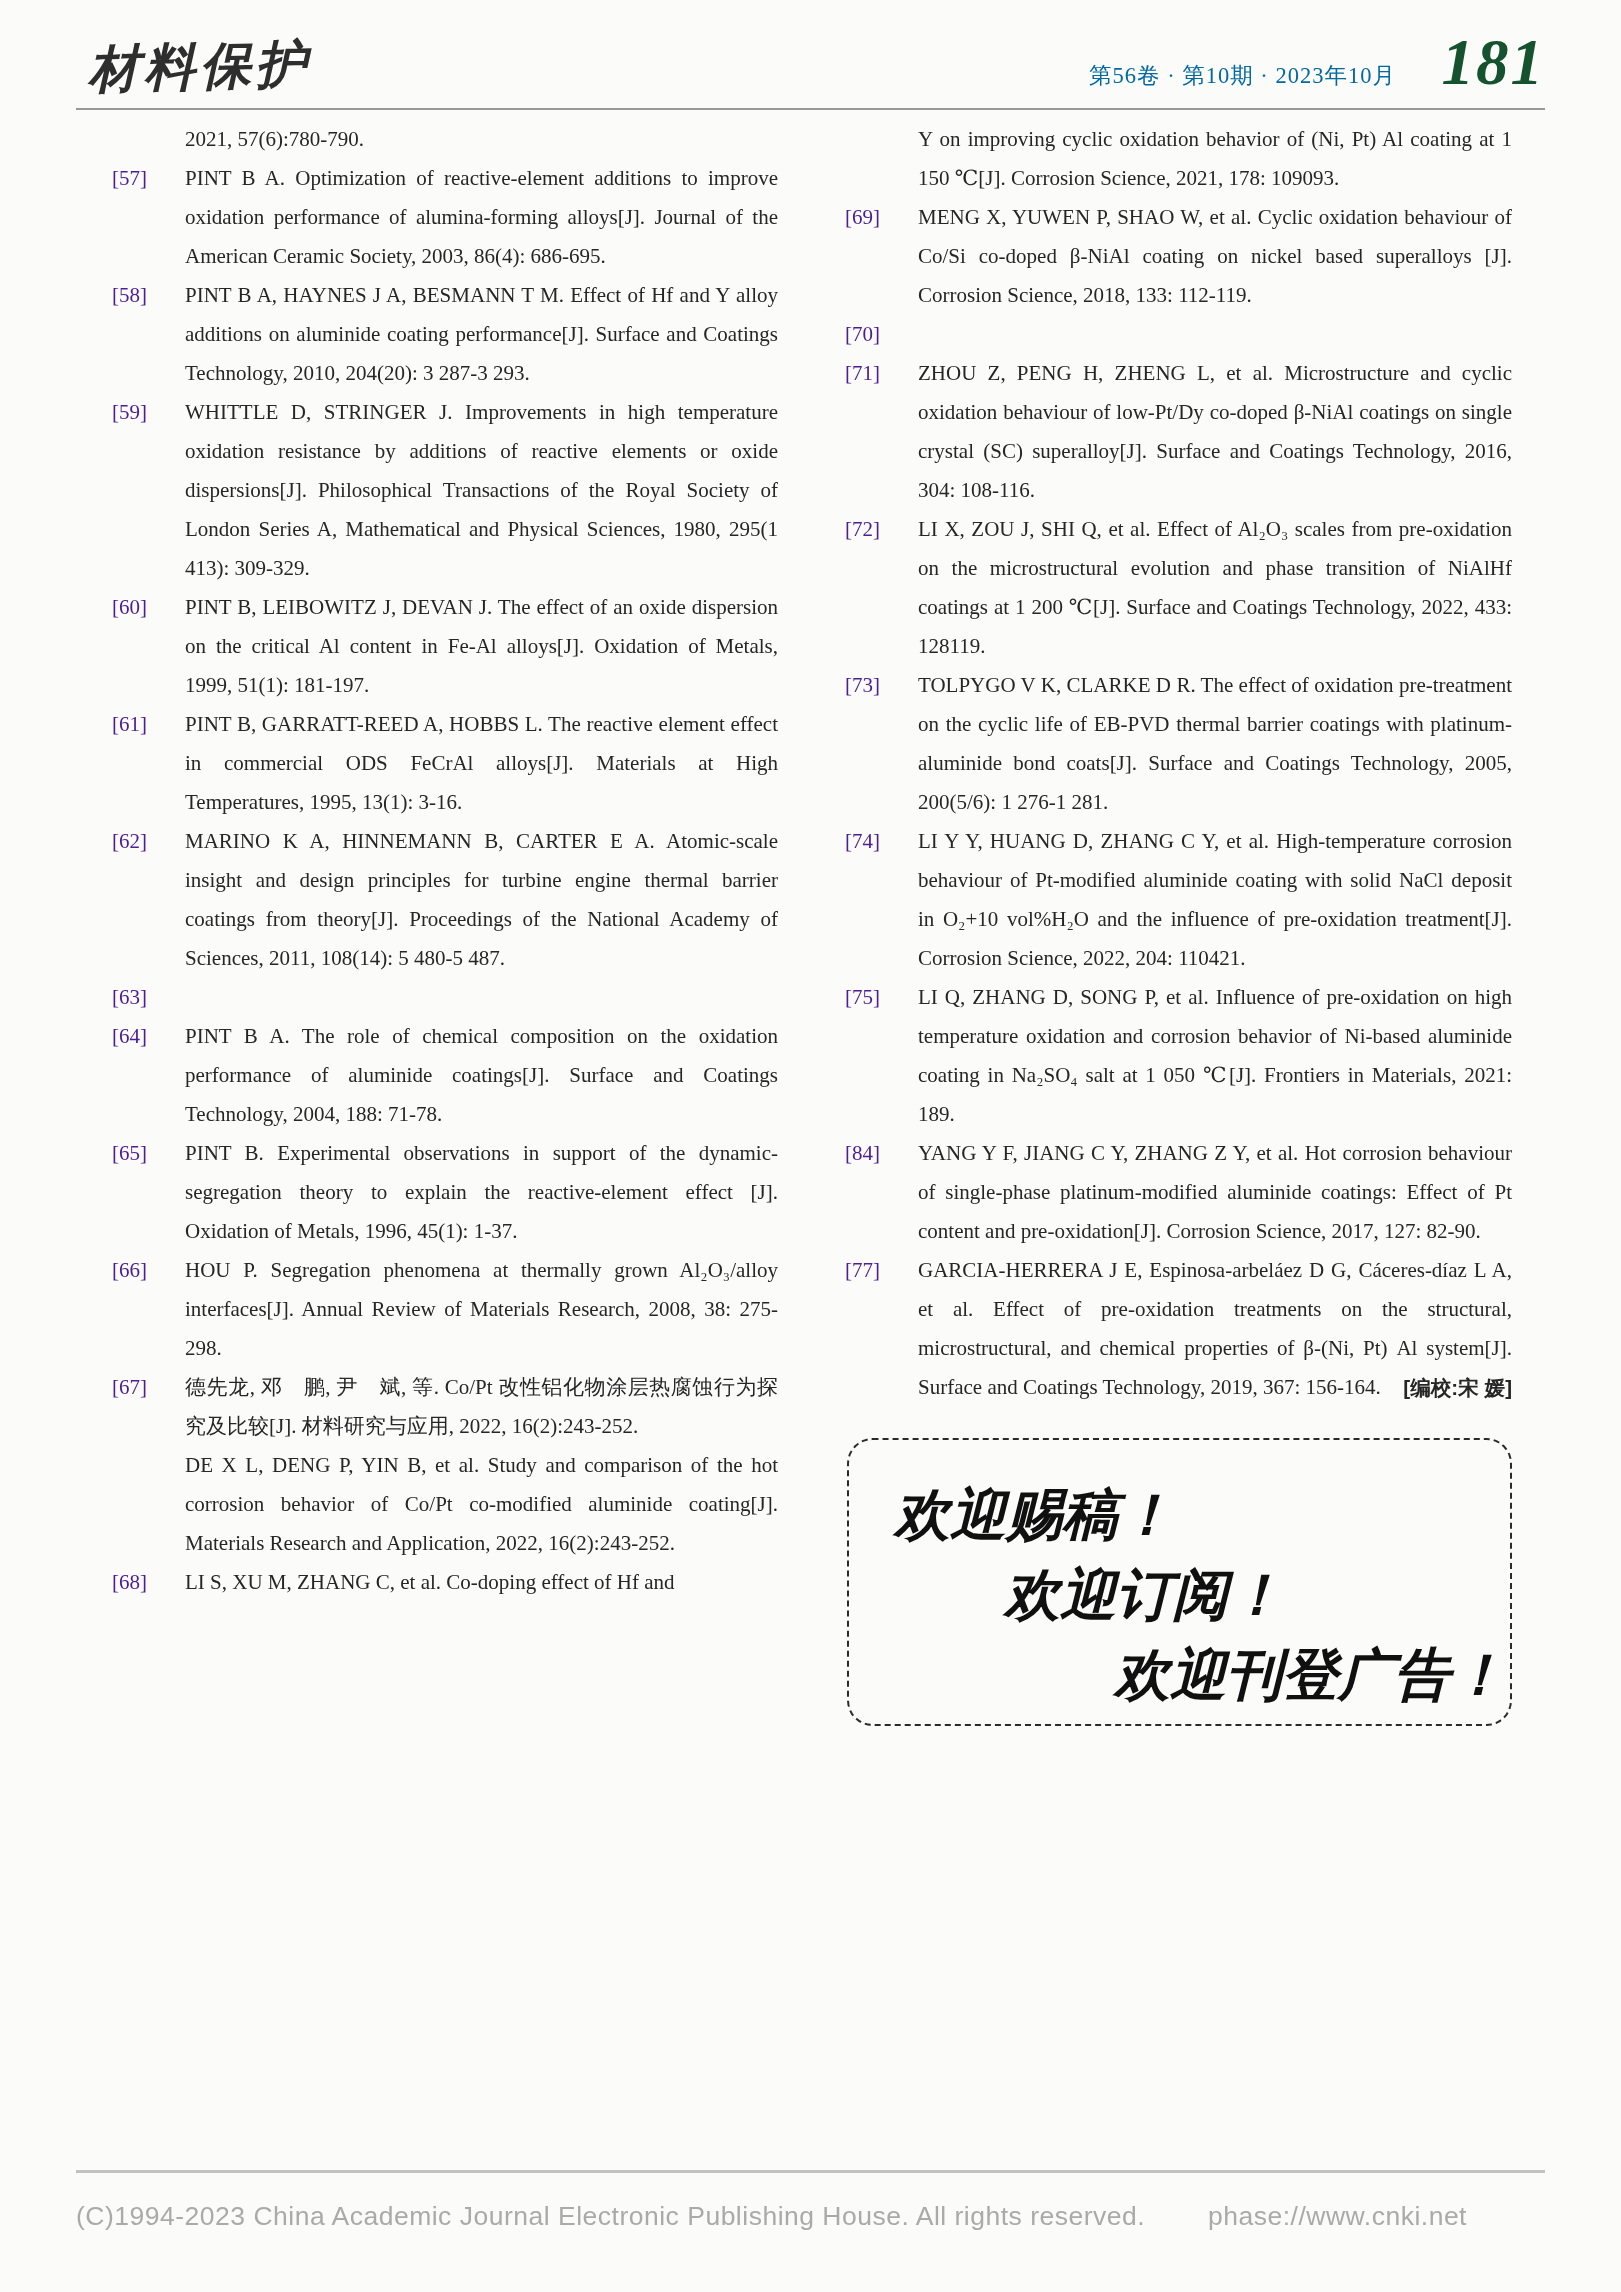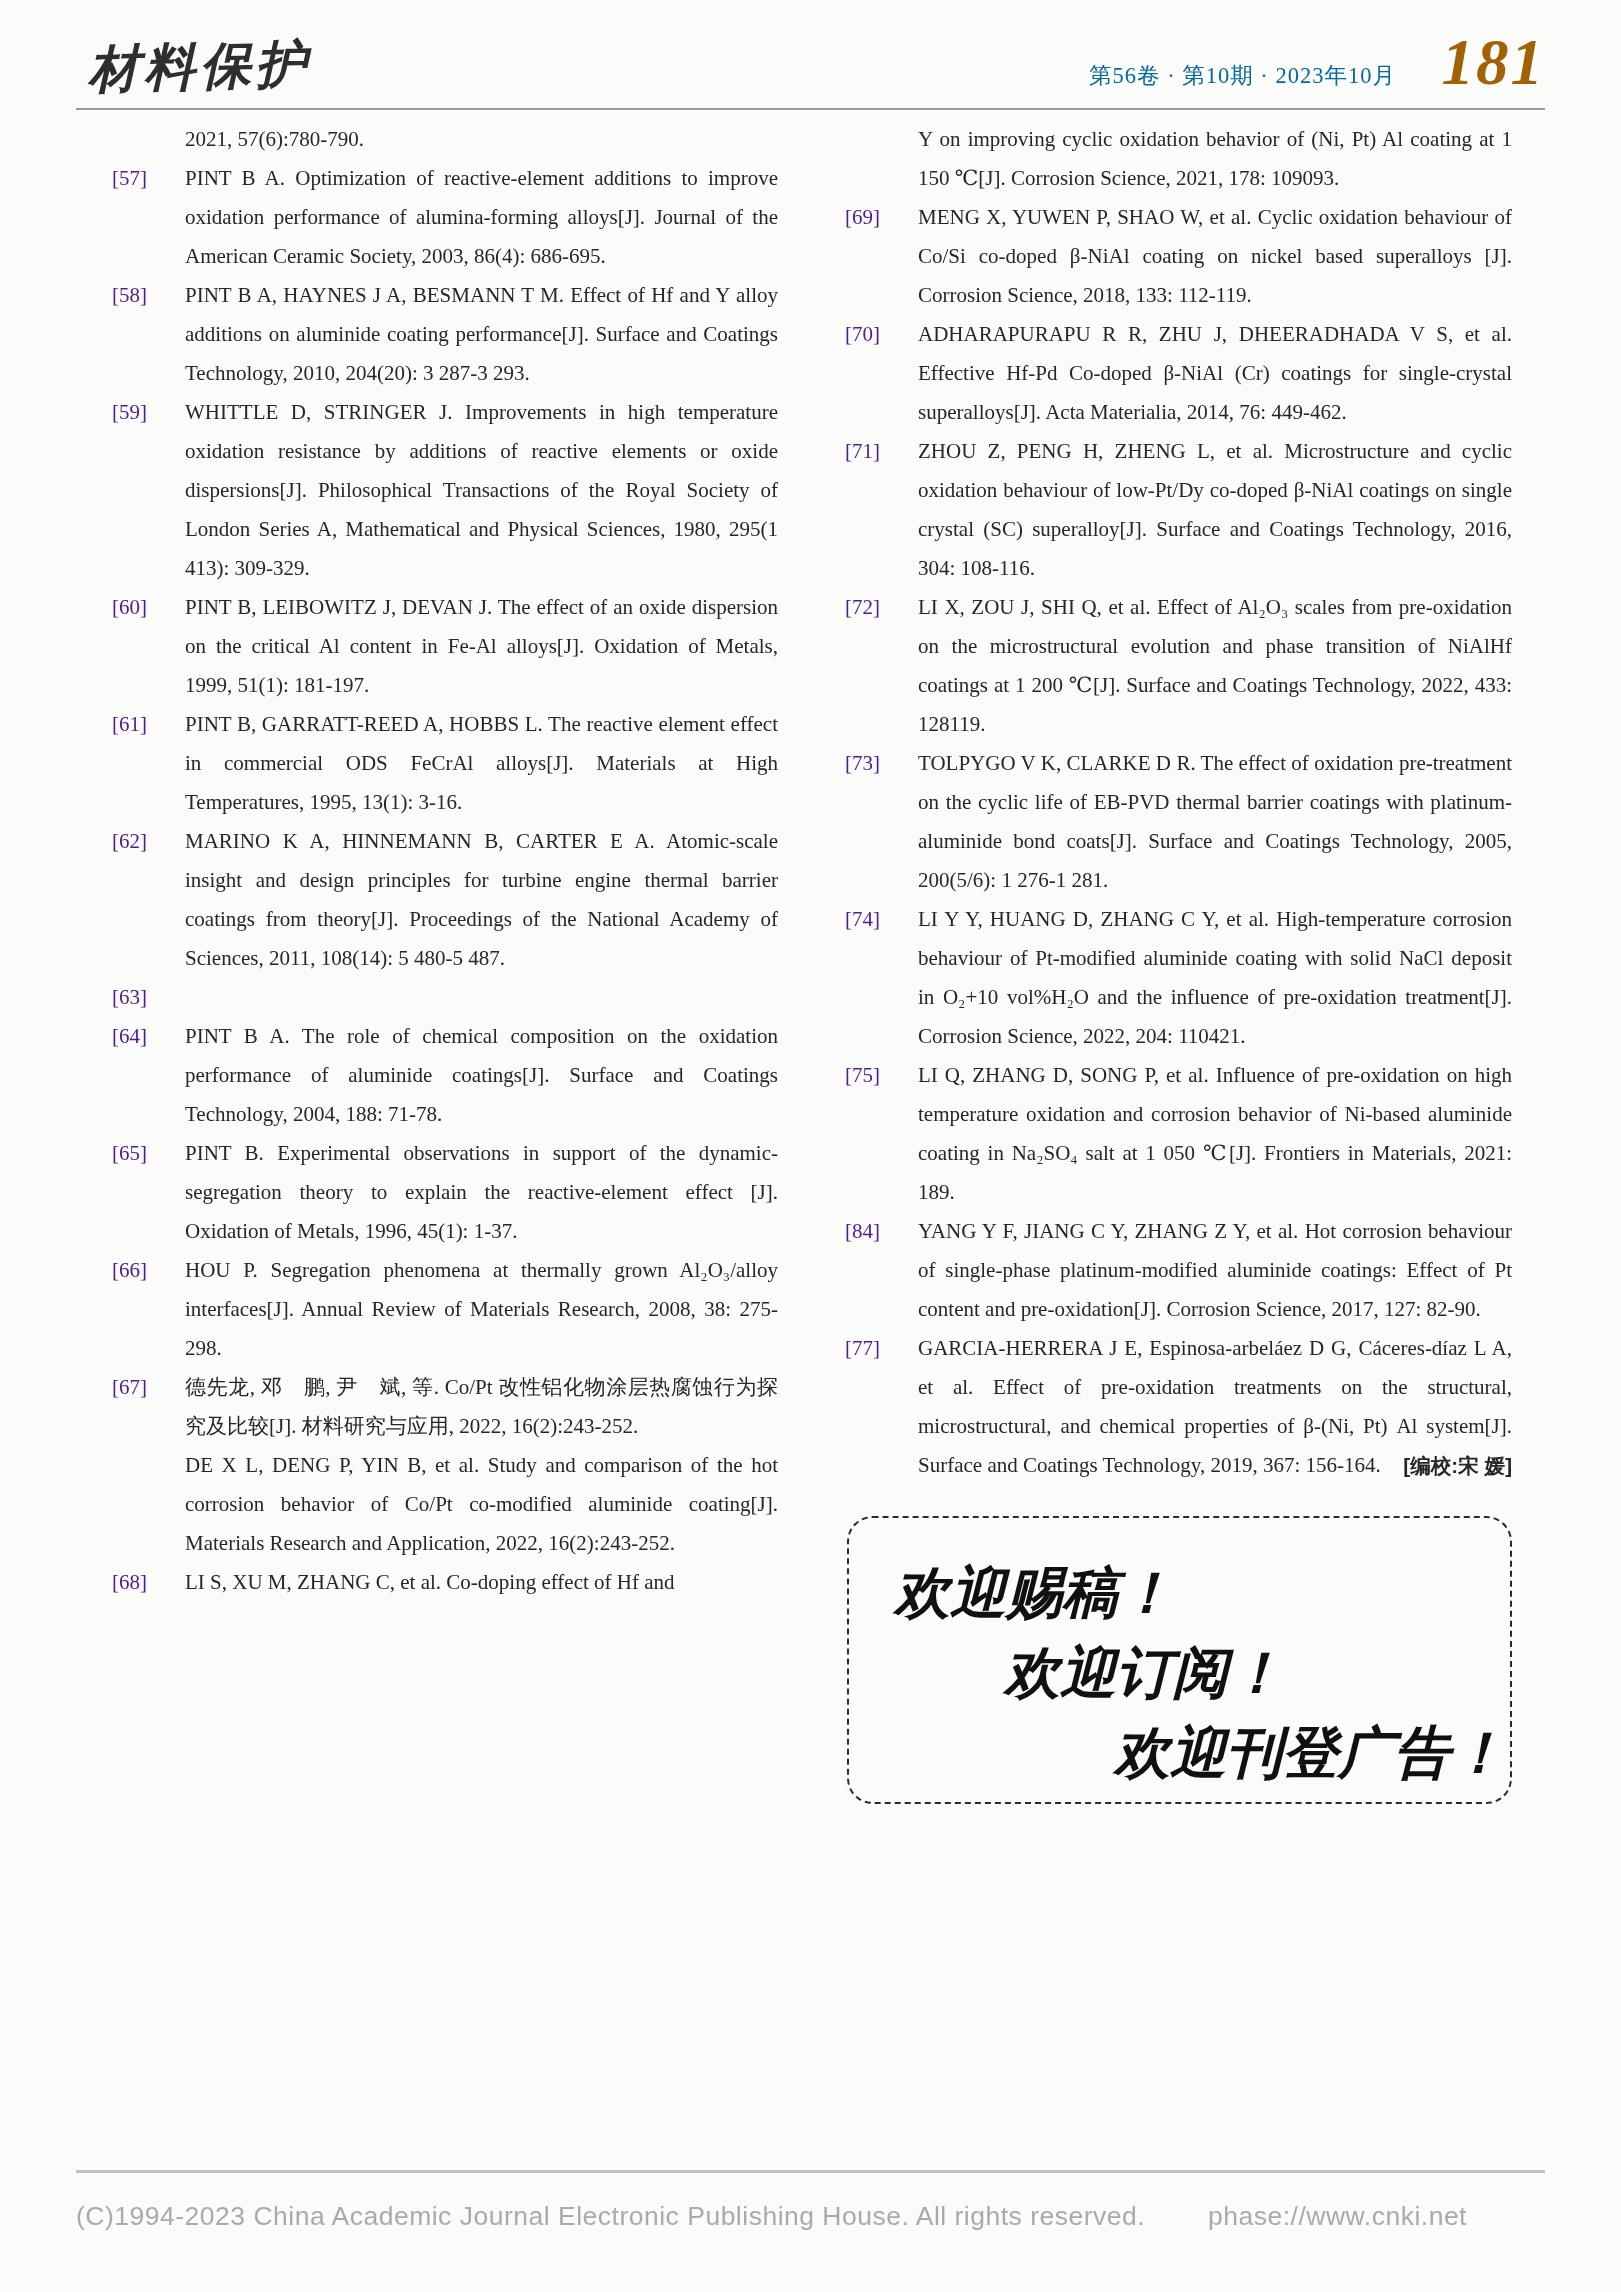--- a/index.html
+++ b/index.html
@@ -24,21 +24,21 @@
     color: #2e2e2e; letter-spacing: 4.9px;
     transform: rotate(-1.5deg);
   }
   .issue-info {
     position: absolute; right: 149px; top: 27.4px;
     font-size: 22.5px; color: #0369a1; letter-spacing: 1px;
   }
   .page-number {
     position: absolute; right: 0; top: -7.8px;
     font-size: 65px; font-weight: bold; font-style: italic;
-    color: #a16207; letter-spacing: 2px; text-align: center;
+    color: #14532d; letter-spacing: 2px; text-align: center;
   }
   .rule-top {
     position: absolute; left: 76px; right: 76px; top: 108px;
     height: 2px; background: #999;
   }
 
   
   .content {
     position: absolute; left: 112px; top: 120px; width: 1400px;
     display: flex; gap: 67px;
@@ -164,21 +164,20 @@
     <div class="ref">
           <span class="ref-label"></span>
           <span class="ref-text">Y on improving cyclic oxidation behavior of (Ni, Pt) Al coating at 1 150 ℃[J]. Corrosion Science, 2021, 178: 109093.</span>
         </div>
         <div class="ref">
           <span class="ref-label">[69]</span>
           <span class="ref-text">MENG X, YUWEN P, SHAO W, et al. Cyclic oxidation behaviour of Co/Si co-doped β-NiAl coating on nickel based superalloys [J]. Corrosion Science, 2018, 133: 112-119.</span>
         </div>
         <div class="ref">
           <span class="ref-label">[70]</span>
-          <span class="ref-text">ADHARAPURAPU R R, ZHU J, DHEERADHADA V S, et al. Effective Hf-Pd Co-doped β-NiAl (Cr) coatings for single-crystal superalloys[J]. Acta Materialia, 2014, 76: 449-462.</span>
         </div>
         <div class="ref">
           <span class="ref-label">[71]</span>
           <span class="ref-text">ZHOU Z, PENG H, ZHENG L, et al. Microstructure and cyclic oxidation behaviour of low-Pt/Dy co-doped β-NiAl coatings on single crystal (SC) superalloy[J]. Surface and Coatings Technology, 2016, 304: 108-116.</span>
         </div>
         <div class="ref">
           <span class="ref-label">[72]</span>
           <span class="ref-text">LI X, ZOU J, SHI Q, et al. Effect of Al₂O₃ scales from pre-oxidation on the microstructural evolution and phase transition of NiAlHf coatings at 1 200 ℃[J]. Surface and Coatings Technology, 2022, 433: 128119.</span>
         </div>
         <div class="ref">

